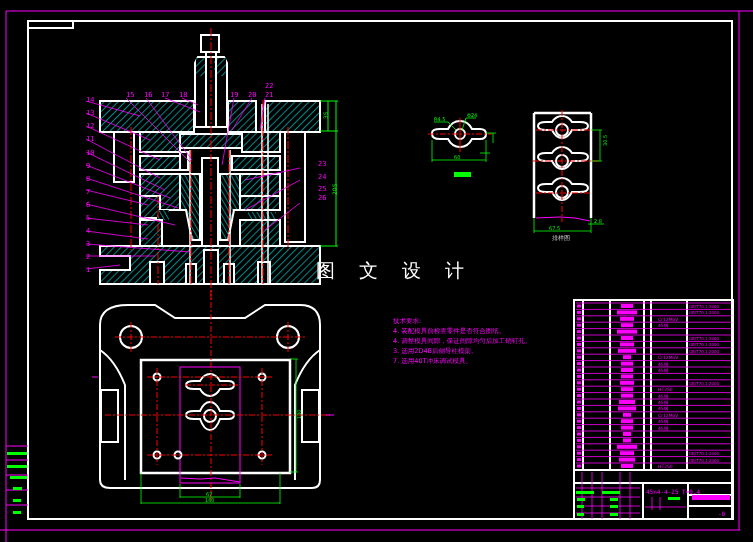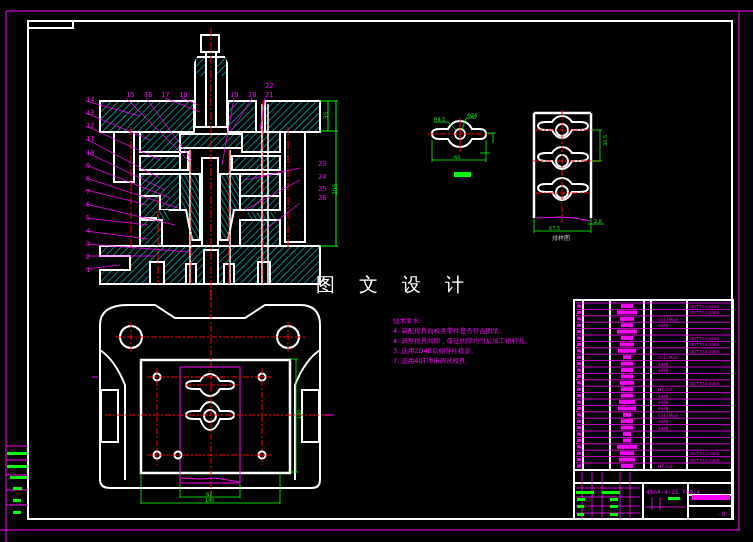--- a/index.html
+++ b/index.html
@@ -1,18 +1,18 @@
 <!DOCTYPE html>
 <html><head>
 <meta charset="utf-8">
 <style>
   html, body { margin:0; padding:0; background:#000; }
   body { width:753px; height:542px; overflow:hidden; position:relative; font-family:"DejaVu Sans", sans-serif; }
   #canvas { position:absolute; left:0; top:0; width:753px; height:542px; }
-  .watermark { position:absolute; left:316px; top:258px; color:#fff; font-size:19px; letter-spacing:9px; font-family:"DejaVu Sans", sans-serif;margin-top:14px; }
+  .watermark { position:absolute; left:316px; top:258px; color:#fff; font-size:19px; letter-spacing:9px; font-family:"DejaVu Sans", sans-serif; }
   .notes { position:absolute; left:393px; top:316px; color:#ff00ff; font-size:6.5px; line-height:10px; font-family:"DejaVu Sans", sans-serif; white-space:nowrap; }
   .notes div { height:10px; }
   .tlabel { font-family:"DejaVu Sans Mono", monospace; }
 </style>
 </head>
 <body>
 
 <svg id="canvas" viewBox="0 0 753 542" xmlns="http://www.w3.org/2000/svg">
   <defs>
     <pattern id="hatch" patternUnits="userSpaceOnUse" width="5" height="5" patternTransform="rotate(45)">

